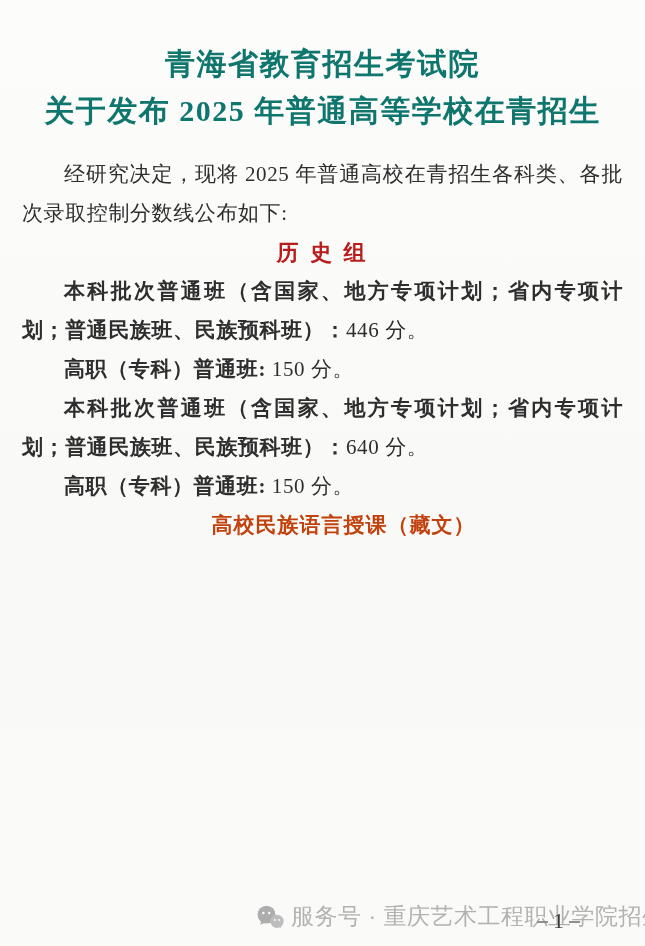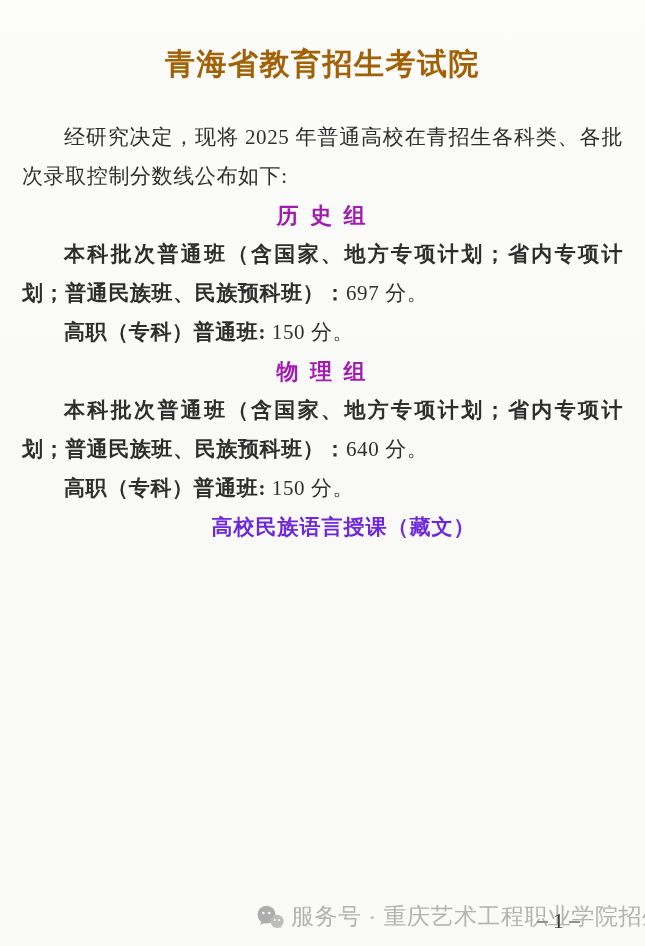--- a/index.html
+++ b/index.html
@@ -22,55 +22,55 @@
     position: relative;
     padding: 40px 22px 0 22px;
     box-sizing: border-box;
   }
   .title {
     text-align: center;
     font-weight: bold;
     font-size: 30px;
     line-height: 47px;
     letter-spacing: 1.5px;
-    color: #a16207;
+    color: #0f766e;
   }
   .body-text {
-    margin-top: 31px;
+    margin-top: 21px;
     font-size: 21px;
     line-height: 39px;
     letter-spacing: 0.6px;
     text-align: justify;
     color: #2e2e2e;
   }
   .body-text p {
     margin: 0;
     text-indent: 2em;
   }
   .group-heading {
     margin: 0;
     text-align: center;
     font-size: 22px;
     font-weight: bold;
     line-height: 39px;
     letter-spacing: 3px;
-    color: #a21caf;
+    color: #b91c1c;
   }
   .lead {
     font-weight: bold;
   }
   .trailing-heading {
     margin: 0;
     text-align: center;
     text-indent: 0;
     font-weight: bold;
     font-size: 21px;
     line-height: 39px;
     letter-spacing: 1px;
-    color: #6d28d9;
+    color: #c2410c;
   }
   .watermark {
     position: absolute;
     top: 901px;
     left: 256px;
     display: flex;
     align-items: center;
     gap: 7px;
     font-family: "Liberation Sans", "DejaVu Sans", sans-serif;
     font-size: 23px;
@@ -99,34 +99,34 @@
 </style>
 </head>
 <body>
 
 <div class="paper"></div>
 
 <div class="page">
 
   <div class="title">
     <div>青海省教育招生考试院</div>
+    <div>关于发布 2025 年普通高等学校在青招生</div>
   </div>
 
   <div class="body-text">
 
     <p><span>经研究决定，现将 2025 年普通高校在青招生各科类、各批次录取控制分数线公布如下:</span></p>
 
     <h3 class="group-heading">历 史 组</h3>
 
-    <p><span class="lead">本科批次普通班（含国家、地方专项计划；省内专项计划；普通民族班、民族预科班）：</span><span>697 分。</span></p>
+    <p><span class="lead">本科批次普通班（含国家、地方专项计划；省内专项计划；普通民族班、民族预科班）：</span><span>446 分。</span></p>
 
 
     <p><span class="lead">高职（专科）普通班:</span><span> 150 分。</span></p>
 
-    <h3 class="group-heading">物 理 组</h3>
 
     <p><span class="lead">本科批次普通班（含国家、地方专项计划；省内专项计划；普通民族班、民族预科班）：</span><span>640 分。</span></p>
 
 
     <p><span class="lead">高职（专科）普通班:</span><span> 150 分。</span></p>
 
     <p class="trailing-heading">高校民族语言授课（藏文）</p>
 
   </div>
 </div>

